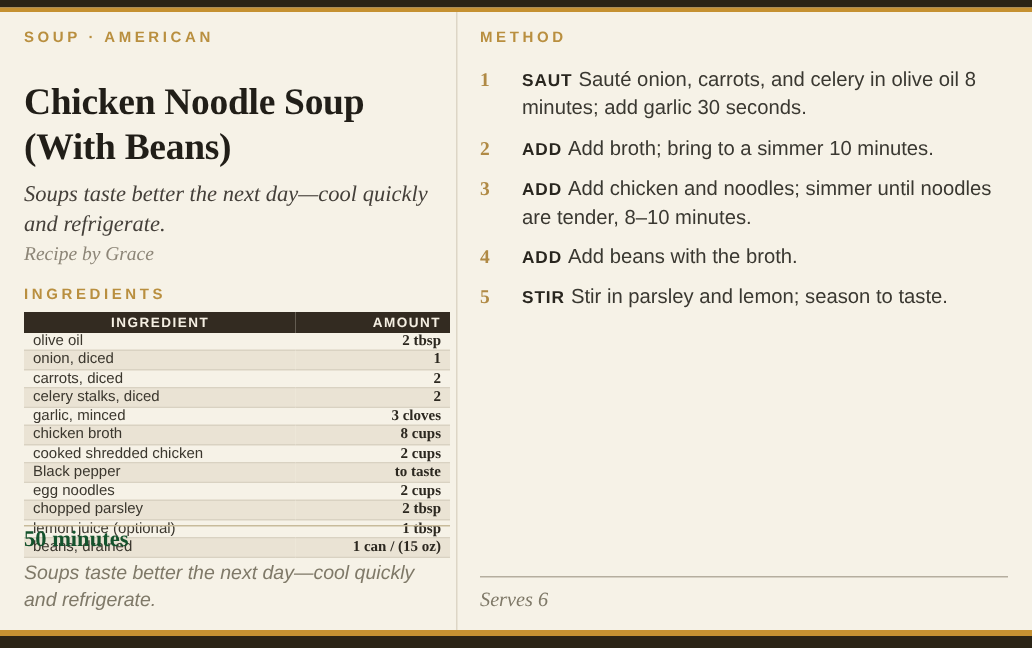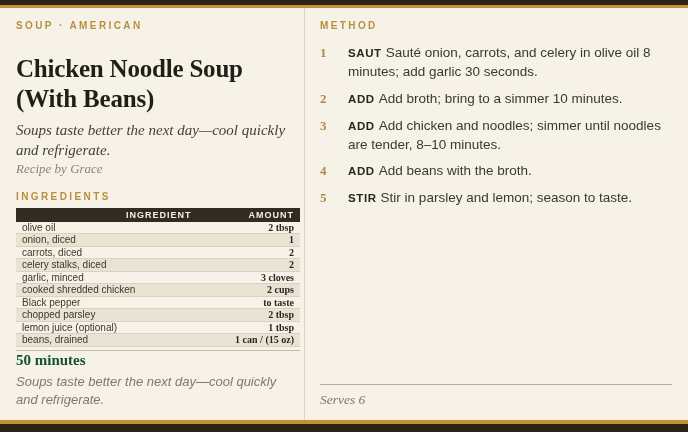--- a/index.html
+++ b/index.html
@@ -67,21 +67,21 @@
     margin-top: 6px;
     width: 100%;
     border-collapse: collapse;
   }
   table.ingredients th {
     background: #332b21;
     color: #f5efe2;
     font-size: 9px;
     font-weight: bold;
     letter-spacing: 1px;
-    text-align: right;
+    text-align: center;
     padding: 2px 6px;
   }
   table.ingredients th.col-amount { text-align: right; }
   table.ingredients td {
     font-size: 10px;
     color: #3b372e;
     padding: 1px 6px;
     border-bottom: 1px solid #d9d2c2;
     line-height: 9.5px;
     white-space: nowrap;
@@ -193,32 +193,40 @@
           <tr>
             <td class="cell-name">celery stalks, diced</td>
             <td class="cell-amount">2</td>
           </tr>
 
           <tr>
             <td class="cell-name">garlic, minced</td>
             <td class="cell-amount">3 cloves</td>
           </tr>
 
+          <tr>
+            <td class="cell-name">chicken broth</td>
+            <td class="cell-amount">8 cups</td>
+          </tr>
 
           <tr>
             <td class="cell-name">cooked shredded chicken</td>
             <td class="cell-amount">2 cups</td>
           </tr>
 
 
           <tr>
             <td class="cell-name">Black pepper</td>
             <td class="cell-amount">to taste</td>
           </tr>
 
+          <tr>
+            <td class="cell-name">egg noodles</td>
+            <td class="cell-amount">2 cups</td>
+          </tr>
 
           <tr>
             <td class="cell-name">chopped parsley</td>
             <td class="cell-amount">2 tbsp</td>
           </tr>
 
           <tr>
             <td class="cell-name">lemon juice (optional)</td>
             <td class="cell-amount">1 tbsp</td>
           </tr>

